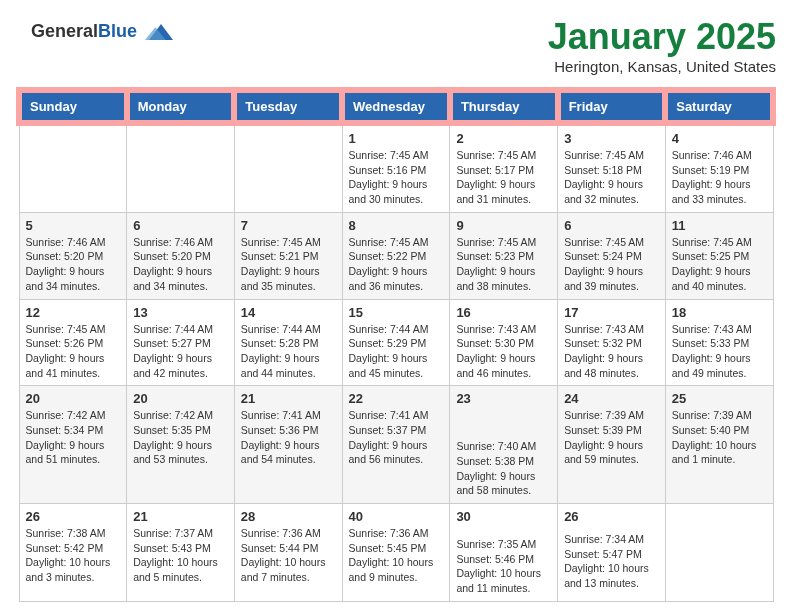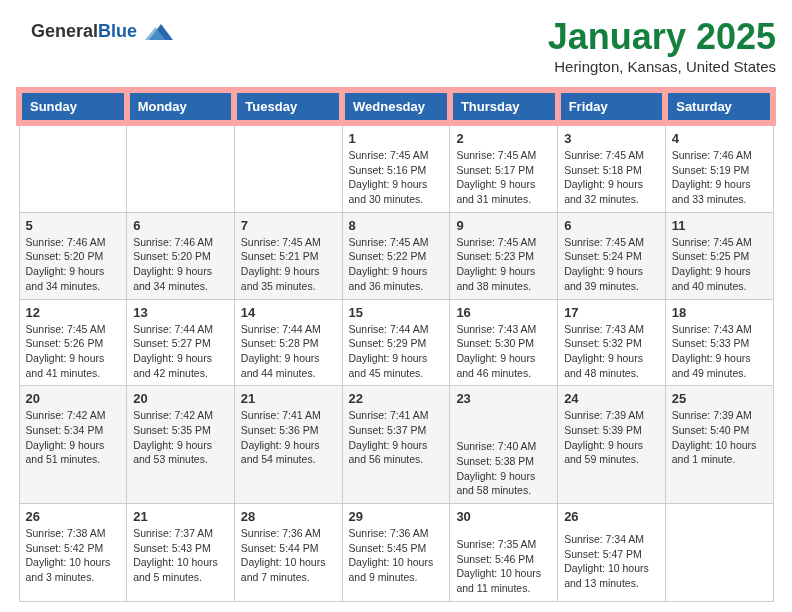--- a/index.html
+++ b/index.html
@@ -330,21 +330,21 @@
 and 5 minutes.</div>
         </td>
         <td>
           <span class="day-num">28</span>
           <div class="day-info" style="white-space: pre-line;">Sunrise: 7:36 AM
 Sunset: 5:44 PM
 Daylight: 10 hours
 and 7 minutes.</div>
         </td>
         <td>
-          <span class="day-num">29</span>
+          <span class="day-num">40</span>
           <div class="day-info" style="white-space: pre-line;">Sunrise: 7:36 AM
 Sunset: 5:45 PM
 Daylight: 10 hours
 and 9 minutes.</div>
         </td>
         <td>
           <span class="day-num">30</span>
           <div class="day-info" style="white-space: pre-line; margin-top: 13px;">Sunrise: 7:35 AM
 Sunset: 5:46 PM
 Daylight: 10 hours

